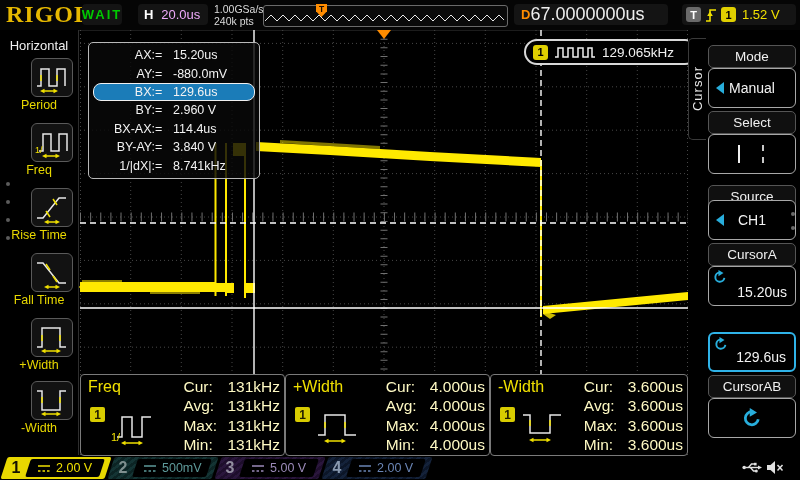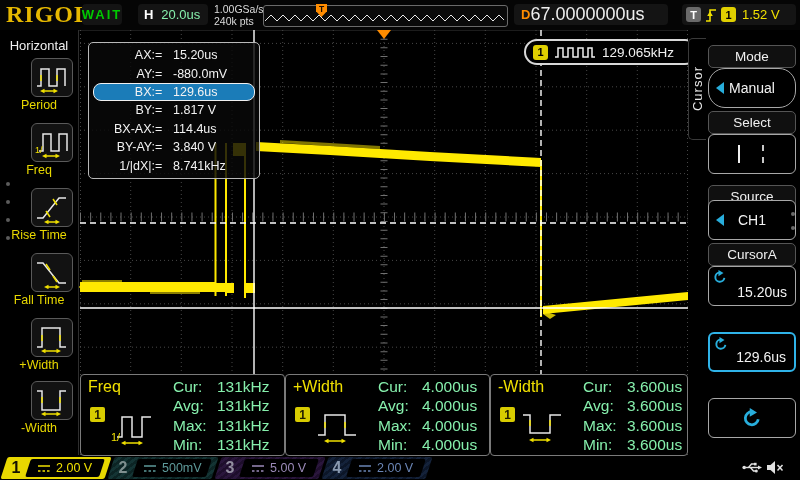--- a/index.html
+++ b/index.html
@@ -7,21 +7,21 @@
         font-family:"Liberation Sans",sans-serif;color:#e8e8e8;}
   
   .topbar{position:absolute;left:0;top:0;width:800px;height:30px;background:#050505;border-bottom:1px solid #1c1c1c;}
   .logo{position:absolute;left:6px;top:1px;font-family:"Liberation Serif",serif;font-weight:bold;
         font-size:24px;color:#e6b800;letter-spacing:1px;}
   .wait{position:absolute;left:82px;top:4px;width:40px;height:21px;background:#141414;border-radius:4px;
         color:#00c800;font-weight:bold;font-size:13px;letter-spacing:2px;display:flex;align-items:center;justify-content:center;}
   .hbox{position:absolute;left:138px;top:4px;width:70px;height:21px;background:#141414;border-radius:4px;
         display:flex;align-items:center;}
   .hbox .hl{font-weight:bold;font-size:13px;margin-left:6px;color:#fff;}
-  .hbox .hv{flex:1;text-align:center;font-size:13px;color:#86efac;}
+  .hbox .hv{flex:1;text-align:center;font-size:13px;color:#f0abfc;}
   .rate{position:absolute;left:214px;top:3px;font-size:10.5px;line-height:12px;color:#dcdcdc;}
   .preview{position:absolute;left:263px;top:5px;width:243px;height:20px;background:#0a0a0a;
            border:1px solid #6a6a6a;border-radius:3px;}
   .preview svg{position:absolute;left:0;top:0;}
   .tflag{position:absolute;left:52px;top:-2px;width:11px;height:13px;background:#ff8c00;
          clip-path:polygon(0 0,100% 0,100% 55%,50% 100%,0 55%);
          color:#201000;font-size:8.5px;font-weight:bold;text-align:center;line-height:10px;}
   .dbox{position:absolute;left:514px;top:4px;width:154px;height:21px;background:#141414;border-radius:4px;
         display:flex;align-items:center;}
   .dbox .dl{color:#ff8c00;font-weight:bold;font-size:13px;margin-left:7px;}
@@ -85,21 +85,21 @@
   .rdot{position:absolute;left:103px;width:4px;height:4px;border-radius:50%;background:#6a6a6a;}
   
   .measure{position:absolute;left:80px;top:374px;width:608px;height:82px;display:flex;}
   .mcell{position:relative;background:#000;border:1px solid #7a7a7a;border-radius:4px;box-sizing:border-box;
          height:82px;}
   .mcell .mtitle{position:absolute;left:7px;top:3px;font-size:16px;color:#f0e000;}
   .mcell .mchip{position:absolute;left:9px;top:32px;width:15px;height:15px;background:#d8cc00;border-radius:2px;
                 color:#201c00;font-size:12px;font-weight:bold;display:flex;align-items:center;justify-content:center;}
   .mcell svg.micon{position:absolute;left:30px;top:32px;}
   .mrows{position:absolute;left:92px;top:2px;right:4px;}
-  .mrow{display:flex;height:19.5px;align-items:center;font-size:15.5px;color:#86efac;}
+  .mrow{display:flex;height:19.5px;align-items:center;font-size:15.5px;color:#fef9c3;justify-content:flex-end;}
   .mrow .ml{width:44px;}
   
   .chanbar{position:absolute;left:0;top:456px;width:800px;height:24px;background:#000;}
   .chan{position:absolute;top:1px;height:22px;width:104px;transform:skewX(-18deg);border-radius:2px;
         display:flex;align-items:center;overflow:hidden;}
   .chan .num{width:24px;text-align:center;font-size:16px;font-weight:bold;transform:skewX(18deg);}
   .chan .vbox{flex:1;height:18px;margin:0 6px 0 0;background:#000;border-radius:2px;display:flex;
               align-items:center;justify-content:center;gap:5px;}
   .chan .vtx{transform:skewX(18deg);font-size:12.5px;display:flex;align-items:center;gap:5px;}
   .ch1bg{background:#e8d800;}
@@ -220,21 +220,21 @@
         <span>-880.0mV</span>
       </div>
     <div class="rrow active">
         <span class="rl">BX:</span>
         <span class="req">=</span>
         <span>129.6us</span>
       </div>
     <div class="rrow">
         <span class="rl">BY:</span>
         <span class="req">=</span>
-        <span>1.817 V</span>
+        <span>2.960 V</span>
       </div>
     <div class="rrow">
         <span class="rl">BX-AX:</span>
         <span class="req">=</span>
         <span>114.4us</span>
       </div>
     <div class="rrow">
         <span class="rl">BY-AY:</span>
         <span class="req">=</span>
         <span>3.840 V</span>
@@ -342,21 +342,21 @@
     <div class="ldot" style="top:188px;"></div>
     <div class="ldot" style="top:206px;"></div>
   </div>
 
   <div class="rightbar">
     <div class="vtab">
         <span>Cursor</span>
       </div>
 
     <div class="mhead" style="top:15px;">Mode</div>
-    <div class="mval" style="top:38px;border-radius:17px;">
+    <div class="mval" style="top:38px;">
       <div class="tri-cyan"></div>
       <span>Manual</span>
     </div>
 
     <div class="mhead" style="top:81px;">Select</div>
     <div class="mval" style="top:104px;">
       <div class="selbars">
         <div class="sbar"></div>
         <div class="sbar dash"></div>
       </div>
@@ -378,20 +378,21 @@
     </div>
 
     <div class="mval hl" style="top:302px;">
       <svg class="knob-tl" width="14" height="14" viewBox="0 0 16 16">
         <path d="M13,9 A5.2,5.2 0 1 1 8,3" fill="none" stroke="#28aedc" stroke-width="2.2"></path>
         <polygon points="6.2,0 6.2,7 12,3.5" fill="#28aedc"></polygon>
       </svg>
       <span class="cvaltxt">129.6us</span>
     </div>
 
+    <div class="mhead" style="top:345px;">CursorAB</div>
     <div class="mval" style="top:368px;">
       <svg width="20" height="20" viewBox="0 0 16 16">
         <path d="M13,9 A5.2,5.2 0 1 1 8,3" fill="none" stroke="#28aedc" stroke-width="2.2"></path>
         <polygon points="6.2,0 6.2,7 12,3.5" fill="#28aedc"></polygon>
       </svg>
     </div>
 
     <div class="rdot" style="top:182px;"></div>
     <div class="rdot" style="top:196px;"></div>
   </div>

